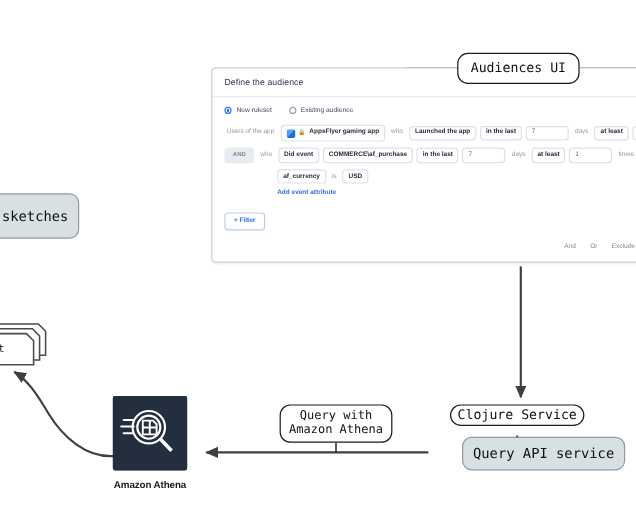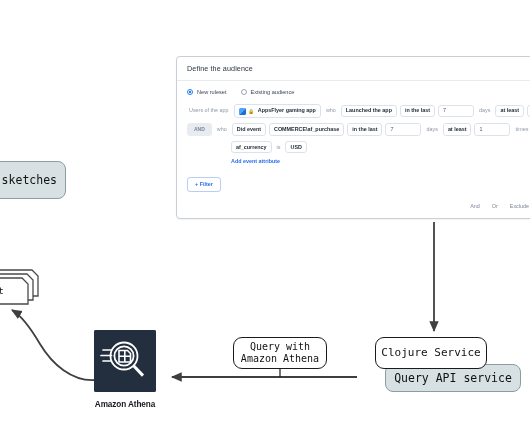--- a/index.html
+++ b/index.html
@@ -23,21 +23,21 @@
     font-size:11px;
     color:#111111;
     display:flex;align-items:center;justify-content:center;
     text-align:center;
     line-height:1.25;
     box-sizing:border-box;
     white-space:pre;
     z-index:6;
   }
   #callout-audiences-ui{left:381px;top:44px;width:102px;height:26px;}
-  #callout-clojure-service{left:375px;top:337px;width:112px;height:32px;}
+  #callout-clojure-service{left:375px;top:337px;width:112px;height:18px;}
   #callout-query-athena{left:233px;top:337px;width:94px;height:32px;font-size:10px;}
 
   
   .proc-box{
     position:absolute;
     background:#d7e0e3;
     border:1.4px solid #8d9ca2;
     border-radius:8px;
     font-family:"DejaVu Sans Mono","Liberation Mono",monospace;
     font-size:11.5px;
@@ -205,20 +205,21 @@
       <span class="filter-btn">+  Filter</span>
     </div>
 
     <div id="ui-footer">
       <span class="footer-btn">And</span>
       <span class="footer-btn">Or</span>
       <span class="footer-btn">Exclude</span>
     </div>
   </div>
 
+  <div class="callout" id="callout-audiences-ui">Audiences UI</div>
 
   <div class="callout" id="callout-clojure-service">Clojure Service</div>
 
   <div class="callout" id="callout-query-athena">Query with
 Amazon Athena</div>
 
   <div class="proc-box" id="box-query-api">Query API service</div>
 
   <div class="proc-box" id="box-wire-sketches">-sketches</div>
 

